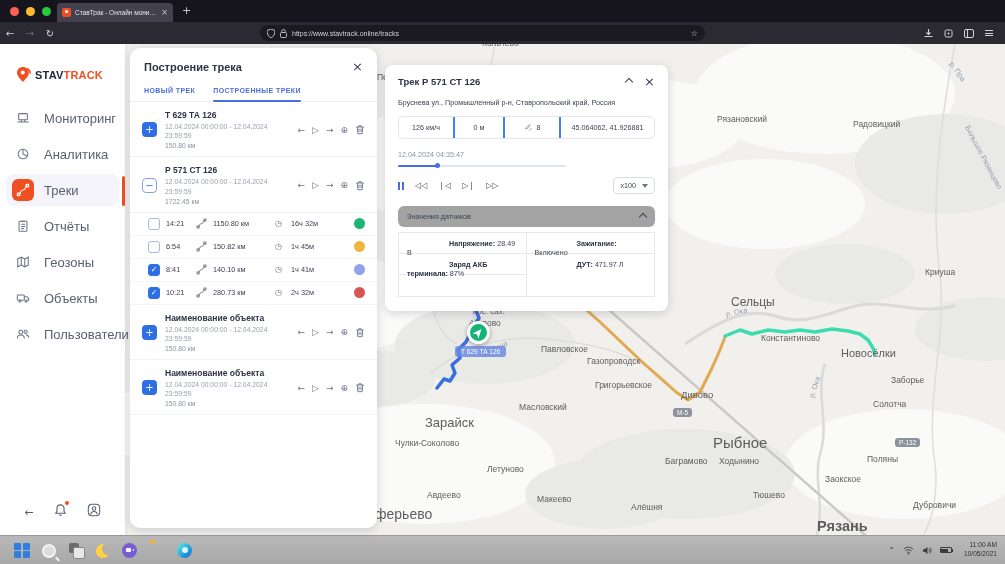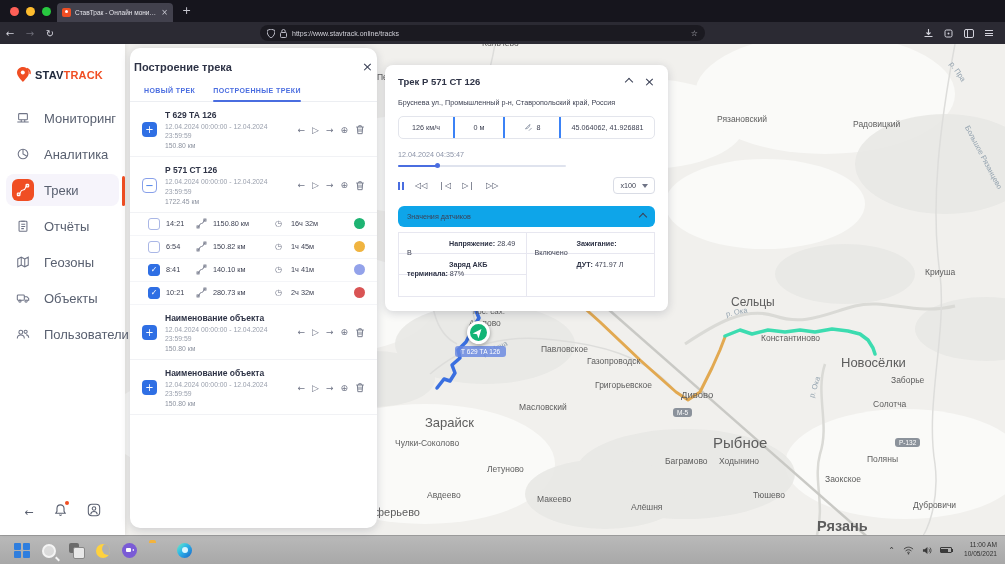--- a/index.html
+++ b/index.html
@@ -49,21 +49,21 @@
   
   .map { position:absolute; left:125px; right:0; top:0; bottom:0; overflow:hidden; background:#f1f0ed; }
   .maplabel { position:absolute; color:#5d5d5d; white-space:nowrap; transform-origin:left top; }
   .maplabel.river { color:#95a4b0; }
   .roadbadge { position:absolute; background:#8b929b; color:#fff; font-size:6.5px; padding:1px 4px; border-radius:3px; }
   .marker { position:absolute; left:342px; top:277px; width:23px; height:23px; border-radius:50%; background:#12b576; border:3px solid #fff; box-shadow:0 1px 4px rgba(0,0,0,.35); display:flex; align-items:center; justify-content:center; z-index:4; }
   .plate { position:absolute; left:330px; top:302px; background:rgba(104,135,224,.82); color:#fff; font-size:6.5px; padding:2px 6px; border-radius:3px; z-index:3; white-space:nowrap; }
 
   
   .tpanel { position:absolute; left:130px; top:4px; width:247px; height:480px; background:#fff; border-radius:10px; box-shadow:0 2px 10px rgba(30,35,60,.18); z-index:6; overflow:hidden; }
-  .tp-head { display:flex; align-items:center; justify-content:space-between; padding:12px 4px 8px; }
+  .tp-head { display:flex; align-items:center; justify-content:space-between; padding:12px 14px 8px; }
   .tp-title { font-size:11px; font-weight:bold; color:#2e3346; }
   .xbtn { font-size:13px; color:#3c4257; line-height:1; }
   .tp-tabs { display:flex; gap:18px; padding:0 14px; border-bottom:1px solid #eceef2; }
   .tp-tab { font-size:7px; font-weight:bold; letter-spacing:.4px; color:#4a6de0; padding:6px 0 7px; position:relative; }
   .tp-tab.active::after { content:""; position:absolute; left:0; right:0; bottom:-1px; height:2px; background:#4a6de0; border-radius:2px; }
   .titem { display:flex; align-items:center; gap:8px; padding:8px 12px 7px; border-bottom:1px solid #f1f2f5; }
   .expander { width:15px; height:15px; border-radius:4px; background:#2f6fe4; color:#fff; font-size:10px; display:flex; align-items:center; justify-content:center; flex:none; }
   .expander.open { background:#fff; border:1.5px solid #88a0ea; color:#2f6fe4; }
   .ti-main { flex:1; min-width:0; }
   .ti-name { font-size:8.5px; font-weight:bold; color:#2e3346; margin-bottom:2px; }
@@ -93,21 +93,21 @@
   .dp-time { font-size:7.2px; color:#8b93a7; margin-top:11px; }
   .slider { position:relative; height:2px; background:#dfe3ee; border-radius:2px; margin-top:6px; width:168px; }
   .slider-fill { position:absolute; left:0; top:0; bottom:0; background:#4a6de0; border-radius:2px; }
   .slider-dot { position:absolute; top:-2px; width:5px; height:5px; border-radius:50%; background:#4a6de0; }
   .controls { display:flex; align-items:center; gap:11px; margin-top:10px; }
   .pc { font-size:8px; color:#4b5166; }
   .pause { display:flex; gap:2px; }
   .pause i { width:2px; height:8px; background:#4a6de0; display:block; }
   .speed { margin-left:auto; border:1px solid #d9dce5; border-radius:4px; font-size:7.2px; color:#3f4354; padding:3px 6px; display:flex; align-items:center; gap:6px; }
   .caret { width:0; height:0; border-left:3px solid transparent; border-right:3px solid transparent; border-top:4px solid #6f7486; }
-  .sens-bar { margin-top:12px; background:#0ea5e9; border-radius:6px; padding:6px 9px; display:flex; align-items:center; justify-content:space-between; }
+  .sens-bar { margin-top:12px; background:#a3a3a3; border-radius:6px; padding:6px 9px; display:flex; align-items:center; justify-content:space-between; }
   .sens-bar span { font-size:7.2px; color:#3c4257; }
   .sens-table { margin-top:5px; border:1px solid #e7e7f0; display:grid; grid-template-columns:1fr 1fr; }
   .scell { font-size:7.2px; color:#3f4354; padding:6px 8px; border-bottom:1px solid #e7e7f0; border-right:1px solid #e7e7f0; height:21px; }
   .scell:nth-child(2n) { border-right:none; }
   .scell:nth-last-child(-n+2) { border-bottom:none; }
   .scell b { color:#2e3346;padding-left:42px; }
 
   
   .taskbar { height:29px; background:linear-gradient(#b9b9b9,#a8a8a8); border-top:1px solid #9b9b9b; display:flex; align-items:center; padding:0 8px; }
   .tb-icons { display:flex; gap:12px; align-items:center; margin-left:6px; }
@@ -226,36 +226,36 @@
       <path d="M312 344 L319 335 L325 337 L330 329 L327 321 L335 314 L333 306 L341 298 L345 290 L349 282 L354 274 L351 267" stroke="#3a6fe0" stroke-width="3.5" fill="none" stroke-linecap="round" stroke-linejoin="round"></path>
     </svg>
     <div id="map-labels">
         <span class="maplabel" style="left: 252px; top: 28px; font-size: 8.5px;">Пески</span>
         <span class="maplabel" style="left: 357px; top: -6px; font-size: 8.5px;">Кольчево</span>
         <span class="maplabel" style="left: 592px; top: 70px; font-size: 8.5px;">Рязановский</span>
         <span class="maplabel" style="left: 728px; top: 75px; font-size: 8.5px;">Радовицкий</span>
         <span class="maplabel" style="left: 800px; top: 223px; font-size: 8.5px;">Криуша</span>
         <span class="maplabel" style="left: 606px; top: 251px; font-size: 12px;">Сельцы</span>
         <span class="maplabel" style="left: 636px; top: 289px; font-size: 8.5px;">Константиново</span>
-        <span class="maplabel" style="left: 716px; top: 303px; font-size: 13px; margin-top: 8px;">Новосёлки</span>
+        <span class="maplabel" style="left: 716px; top: 303px; font-size: 11px;">Новосёлки</span>
         <span class="maplabel" style="left: 766px; top: 331px; font-size: 8.5px;">Заборье</span>
         <span class="maplabel" style="left: 748px; top: 355px; font-size: 8.5px;">Солотча</span>
         <span class="maplabel" style="left: 556px; top: 345px; font-size: 9.5px;">Дивово</span>
         <span class="maplabel" style="left: 416px; top: 300px; font-size: 8.5px;">Павловское</span>
         <span class="maplabel" style="left: 462px; top: 312px; font-size: 8.5px;">Газопроводск</span>
         <span class="maplabel" style="left: 470px; top: 336px; font-size: 8.5px;">Григорьевское</span>
         <span class="maplabel" style="left: 394px; top: 358px; font-size: 8.5px;">Масловский</span>
         <span class="maplabel" style="left: 300px; top: 371px; font-size: 13px; font-weight: 500;">Зарайск</span>
         <span class="maplabel" style="left: 348px; top: 263px; font-size: 8px;">пос. сах.</span>
         <span class="maplabel" style="left: 344px; top: 274px; font-size: 8.5px;">Агапово</span>
         <span class="maplabel" style="left: 270px; top: 394px; font-size: 8.5px;">Чулки-Соколово</span>
         <span class="maplabel" style="left: 362px; top: 420px; font-size: 8.5px;">Летуново</span>
         <span class="maplabel" style="left: 302px; top: 446px; font-size: 8.5px;">Авдеево</span>
         <span class="maplabel" style="left: 412px; top: 450px; font-size: 8.5px;">Макеево</span>
-        <span class="maplabel" style="left: 250px; top: 462px; font-size: 11px;">ферьево</span>
+        <span class="maplabel" style="left: 250px; top: 462px; font-size: 14px;">ферьево</span>
         <span class="maplabel" style="left: 506px; top: 458px; font-size: 8.5px;">Алёшня</span>
         <span class="maplabel" style="left: 588px; top: 390px; font-size: 15px; font-weight: 500;">Рыбное</span>
         <span class="maplabel" style="left: 540px; top: 412px; font-size: 8.5px;">Баграмово</span>
         <span class="maplabel" style="left: 594px; top: 412px; font-size: 8.5px;">Ходынино</span>
         <span class="maplabel" style="left: 628px; top: 446px; font-size: 8.5px;">Тюшево</span>
         <span class="maplabel" style="left: 700px; top: 430px; font-size: 8.5px;">Заокское</span>
         <span class="maplabel" style="left: 742px; top: 410px; font-size: 8.5px;">Поляны</span>
         <span class="maplabel" style="left: 788px; top: 456px; font-size: 8.5px;">Дубровичи</span>
         <span class="maplabel" style="left: 692px; top: 474px; font-size: 14.5px; font-weight: 600;">Рязань</span>
         <span class="maplabel river" style="left: 356px; top: 306px; font-size: 7.5px; transform: rotate(-25deg);">р. Меча</span>

